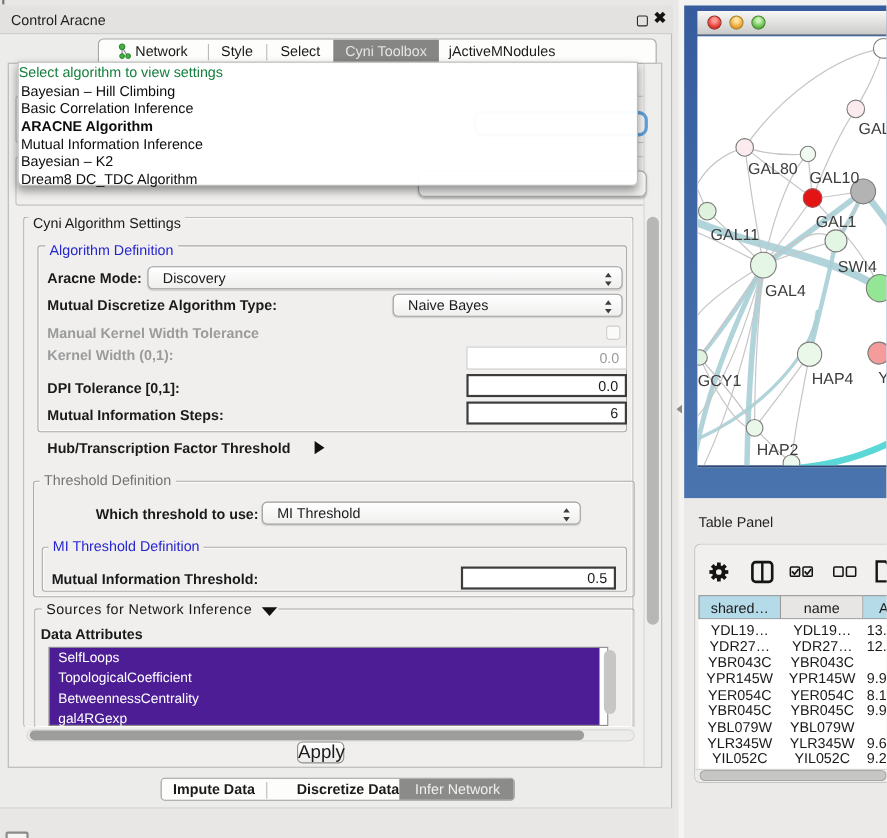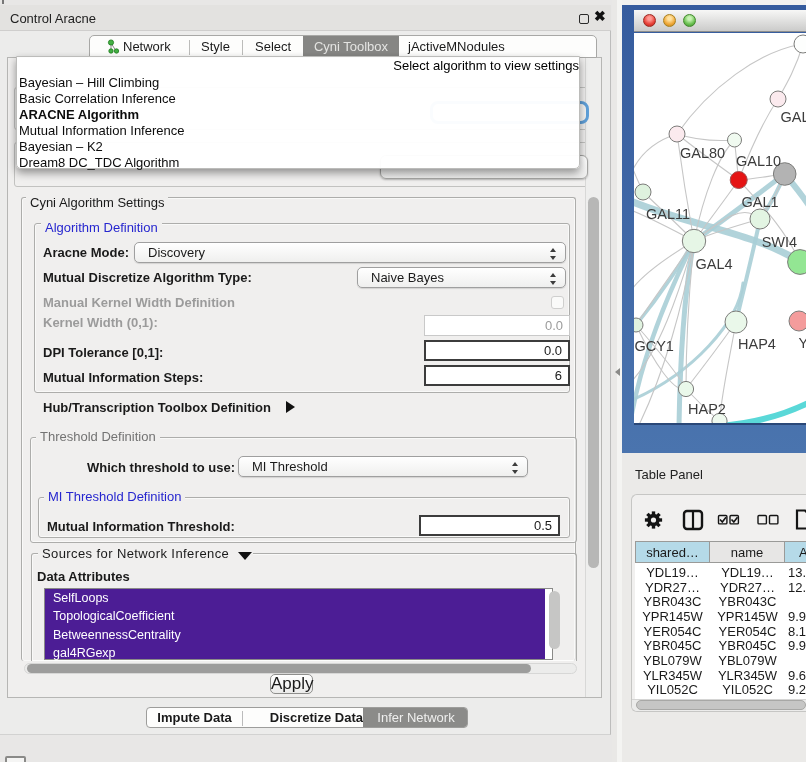--- a/index.html
+++ b/index.html
@@ -59,30 +59,30 @@
 <div class="ab b" style="left:43px;top:245px">Aracne Mode:</div>
 <div class="combo" style="left:134px;top:242px;width:432px;height:21px">
     <span class="tx">Discovery</span>
     <span class="stp"></span>
   </div>
 <div class="ab b" style="left:43px;top:270px">Mutual Discretize Algorithm Type:</div>
 <div class="combo" style="left:357px;top:267px;width:209px;height:21px">
     <span class="tx">Naive Bayes</span>
     <span class="stp"></span>
   </div>
-<div class="ab b gray" style="left:43px;top:295px">Manual Kernel Width Definition</div>
+<div class="ab b gray" style="left:43px;top:295px">Manual Kernel Width Tolerance</div>
 <div class="ab" style="left:551px;top:296px;width:13px;height:13px;background:#fafaf9;border:1px solid #cfcfce;border-radius:3px"></div>
 <div class="ab b gray" style="left:43px;top:315px">Kernel Width (0,1):</div>
 <div class="field gray" style="left:424px;top:315px;width:146px;height:21px">0.0</div>
 <div class="ab b" style="left:43px;top:345px">DPI Tolerance [0,1]:</div>
 <div class="field fieldon" style="left:424px;top:340px;width:146px;height:21px">0.0</div>
 <div class="ab b" style="left:43px;top:370px">Mutual Information Steps:</div>
 <div class="field fieldon" style="left:424px;top:365px;width:146px;height:21px">6</div>
 
-<div class="ab b" style="left:43px;top:400px">Hub/Transcription Toolbox Definition</div>
+<div class="ab b" style="left:43px;top:400px">Hub/Transcription Factor Threshold</div>
 <div class="ab" style="left:286px;top:401px;width:0;height:0;border-top:6px solid transparent;border-bottom:6px solid transparent;border-left:9px solid #111"></div>
 
 <div class="grp" style="left:30px;top:437px;width:547px;height:106px"></div>
 <div class="glab" style="left:36px;top:430px;color:#737373">Threshold Definition</div>
 <div class="ab b" style="left:87px;top:460px">Which threshold to use:</div>
 <div class="combo" style="left:238px;top:456px;width:290px;height:21px">
     <span class="tx">MI Threshold</span>
     <span class="stp"></span>
   </div>
 
@@ -109,21 +109,21 @@
 <div class="ab" style="left:588px;top:197px;width:11px;height:371px;background:#b7b7b6;border-radius:6px"></div>
 
 <div class="ab" id="segwrap" style="left:146px;top:707px;width:322px;height:21px;background:#fdfdfc;border:1px solid #9d9d9b;border-radius:4px;overflow:hidden;font-size:13px">
   <div class="ab b" style="left:0;top:0;width:95px;text-align:center;line-height:20px">Impute Data</div>
   <div class="ab" style="left:95px;top:3px;width:1px;height:15px;background:#bbb"></div>
   <div class="ab b" style="left:96px;top:0;width:120px;text-align:right;line-height:20px">Discretize Data</div>
   <div class="ab" style="left:216px;top:0;width:106px;height:21px;background:#8b8b89;color:#efefee;text-align:center;line-height:20px">Infer Network</div>
 </div>
 
 <div class="ab" id="popup" style="z-index:10;left:16px;top:56px;width:564px;height:113px;background:rgba(255,255,255,0.97);border:1px solid #bcbcba;border-radius:0 0 5px 5px;box-shadow:0 4px 9px rgba(0,0,0,0.4)">
-  <div style="text-align:right;color:#000000;line-height:18px">Select algorithm to view settings</div>
+  <div style="text-align:left;color:#15803d;line-height:18px">Select algorithm to view settings</div>
   <div style="padding-left:2px;line-height:16px;color:#0c0c0c">Bayesian – Hill Climbing<br>Basic Correlation Inference<br><span class="b">ARACNE Algorithm</span><br>Mutual Information Inference<br>Bayesian – K2<br>Dream8 DC_TDC Algorithm</div>
 </div>
 
 <div class="ab" style="left:612px;top:0;width:5px;height:762px;background:#e9e8e6"></div>
 <div class="ab" style="left:617px;top:0;width:5px;height:762px;background:#f4f4f2"></div>
 <div class="ab" style="left:615px;top:368px;width:0;height:0;border-top:4px solid transparent;border-bottom:4px solid transparent;border-right:5px solid #8a8a88"></div>
 
 <div class="ab" style="left:5px;top:756px;width:21px;height:14px;background:#f5f5f4;border:2px solid #8a8a88;border-radius:2px"></div>
 
 <div class="ab" style="left:622px;top:0;width:184px;height:5px;background:#f2f2f0"></div>

